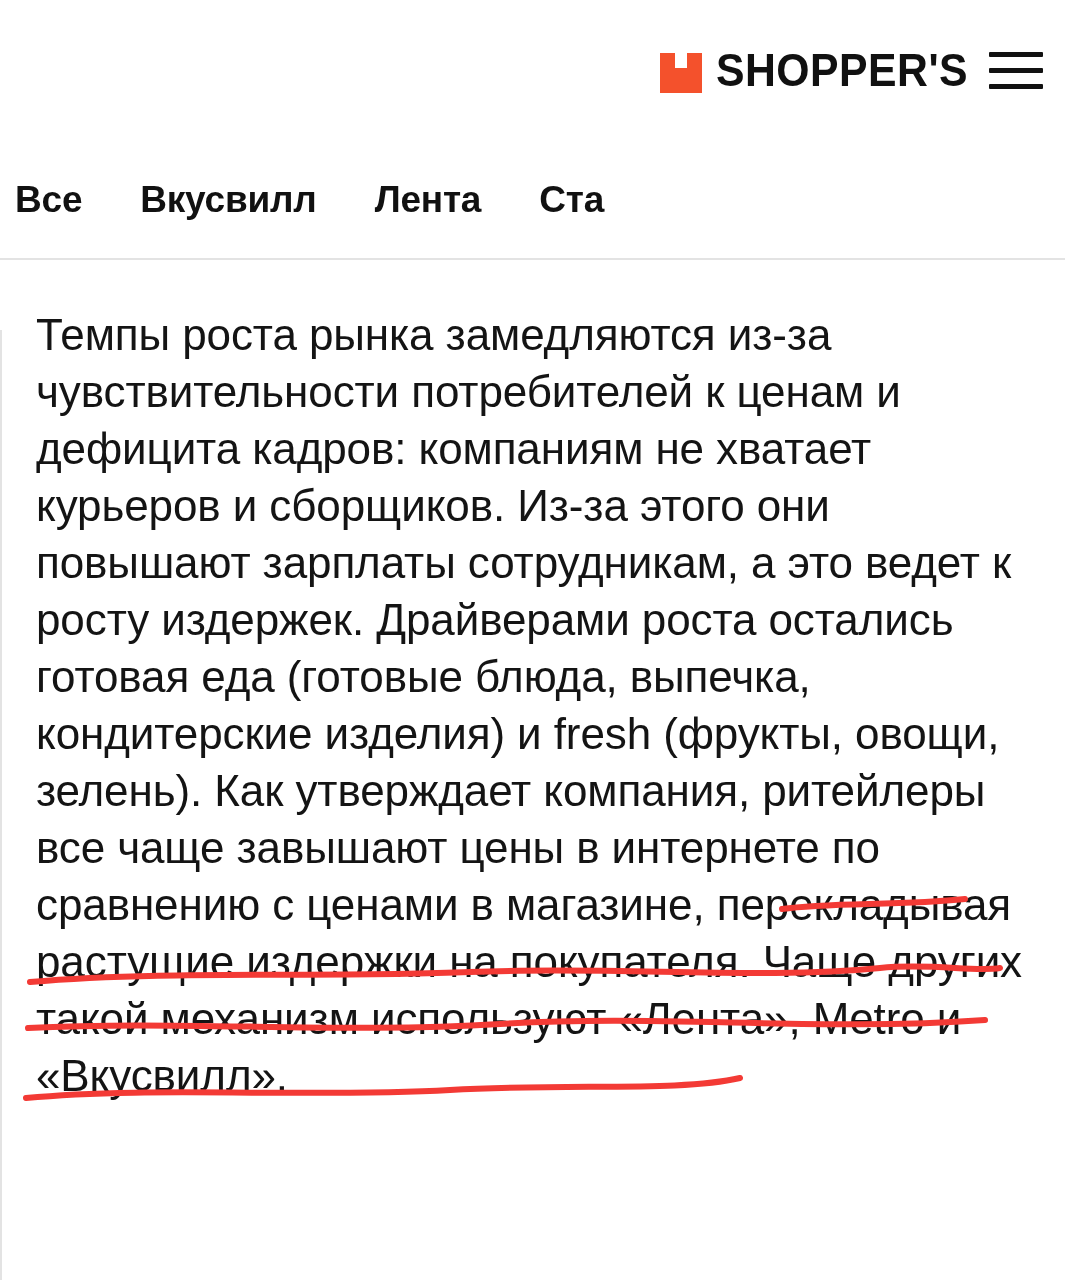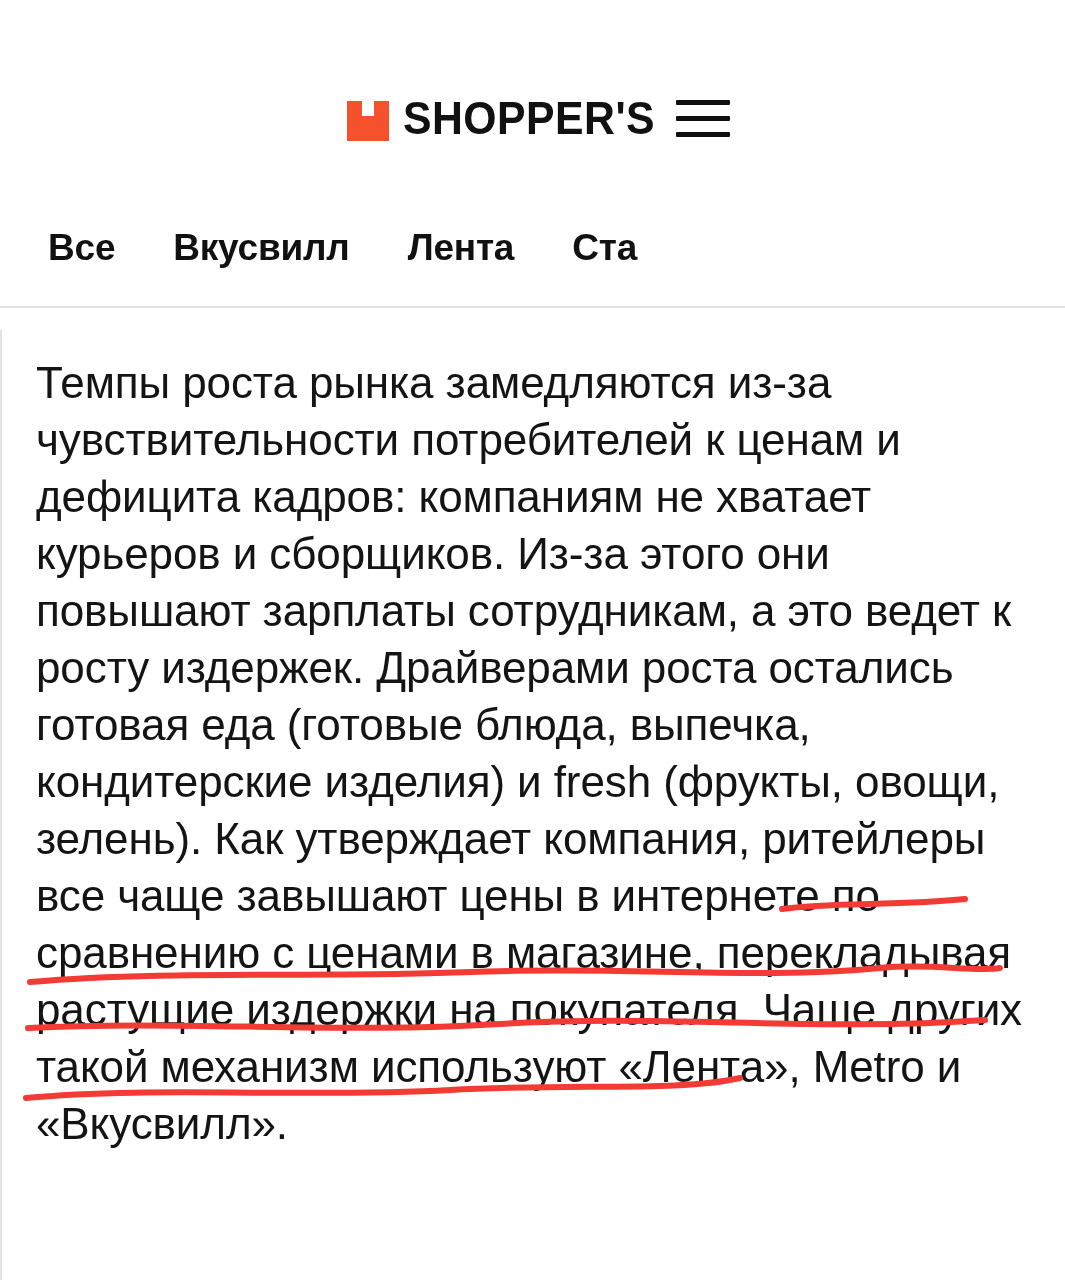--- a/index.html
+++ b/index.html
@@ -15,24 +15,23 @@
     position: relative;
     overflow: hidden;
     color: #111111;
   }
 
   
   .header {
     height: 140px;
     display: flex;
     align-items: center;
-    justify-content: center;
+    justify-content: flex-end;
     padding: 0 20px 0 34px;
     background: #ffffff;
-    margin-top: 48px;
   }
   .brand {
     display: flex;
     align-items: center;
     gap: 14px;
   }
   .brand-mark {
     width: 42px;
     height: 46px;
     position: relative;
@@ -82,21 +81,21 @@
     background: #111111;
     border-radius: 1px;
   }
 
   
   .tabs {
     height: 120px;
     display: flex;
     align-items: center;
     gap: 58px;
-    padding: 0 48px;
+    padding: 0 15px;
     overflow: hidden;
     border-bottom: 2px solid #e3e3e3;
     white-space: nowrap;
   }
   .tab {
     font-size: 37px;
     font-weight: bold;
     color: #111111;
     cursor: pointer;
     line-height: 1;

